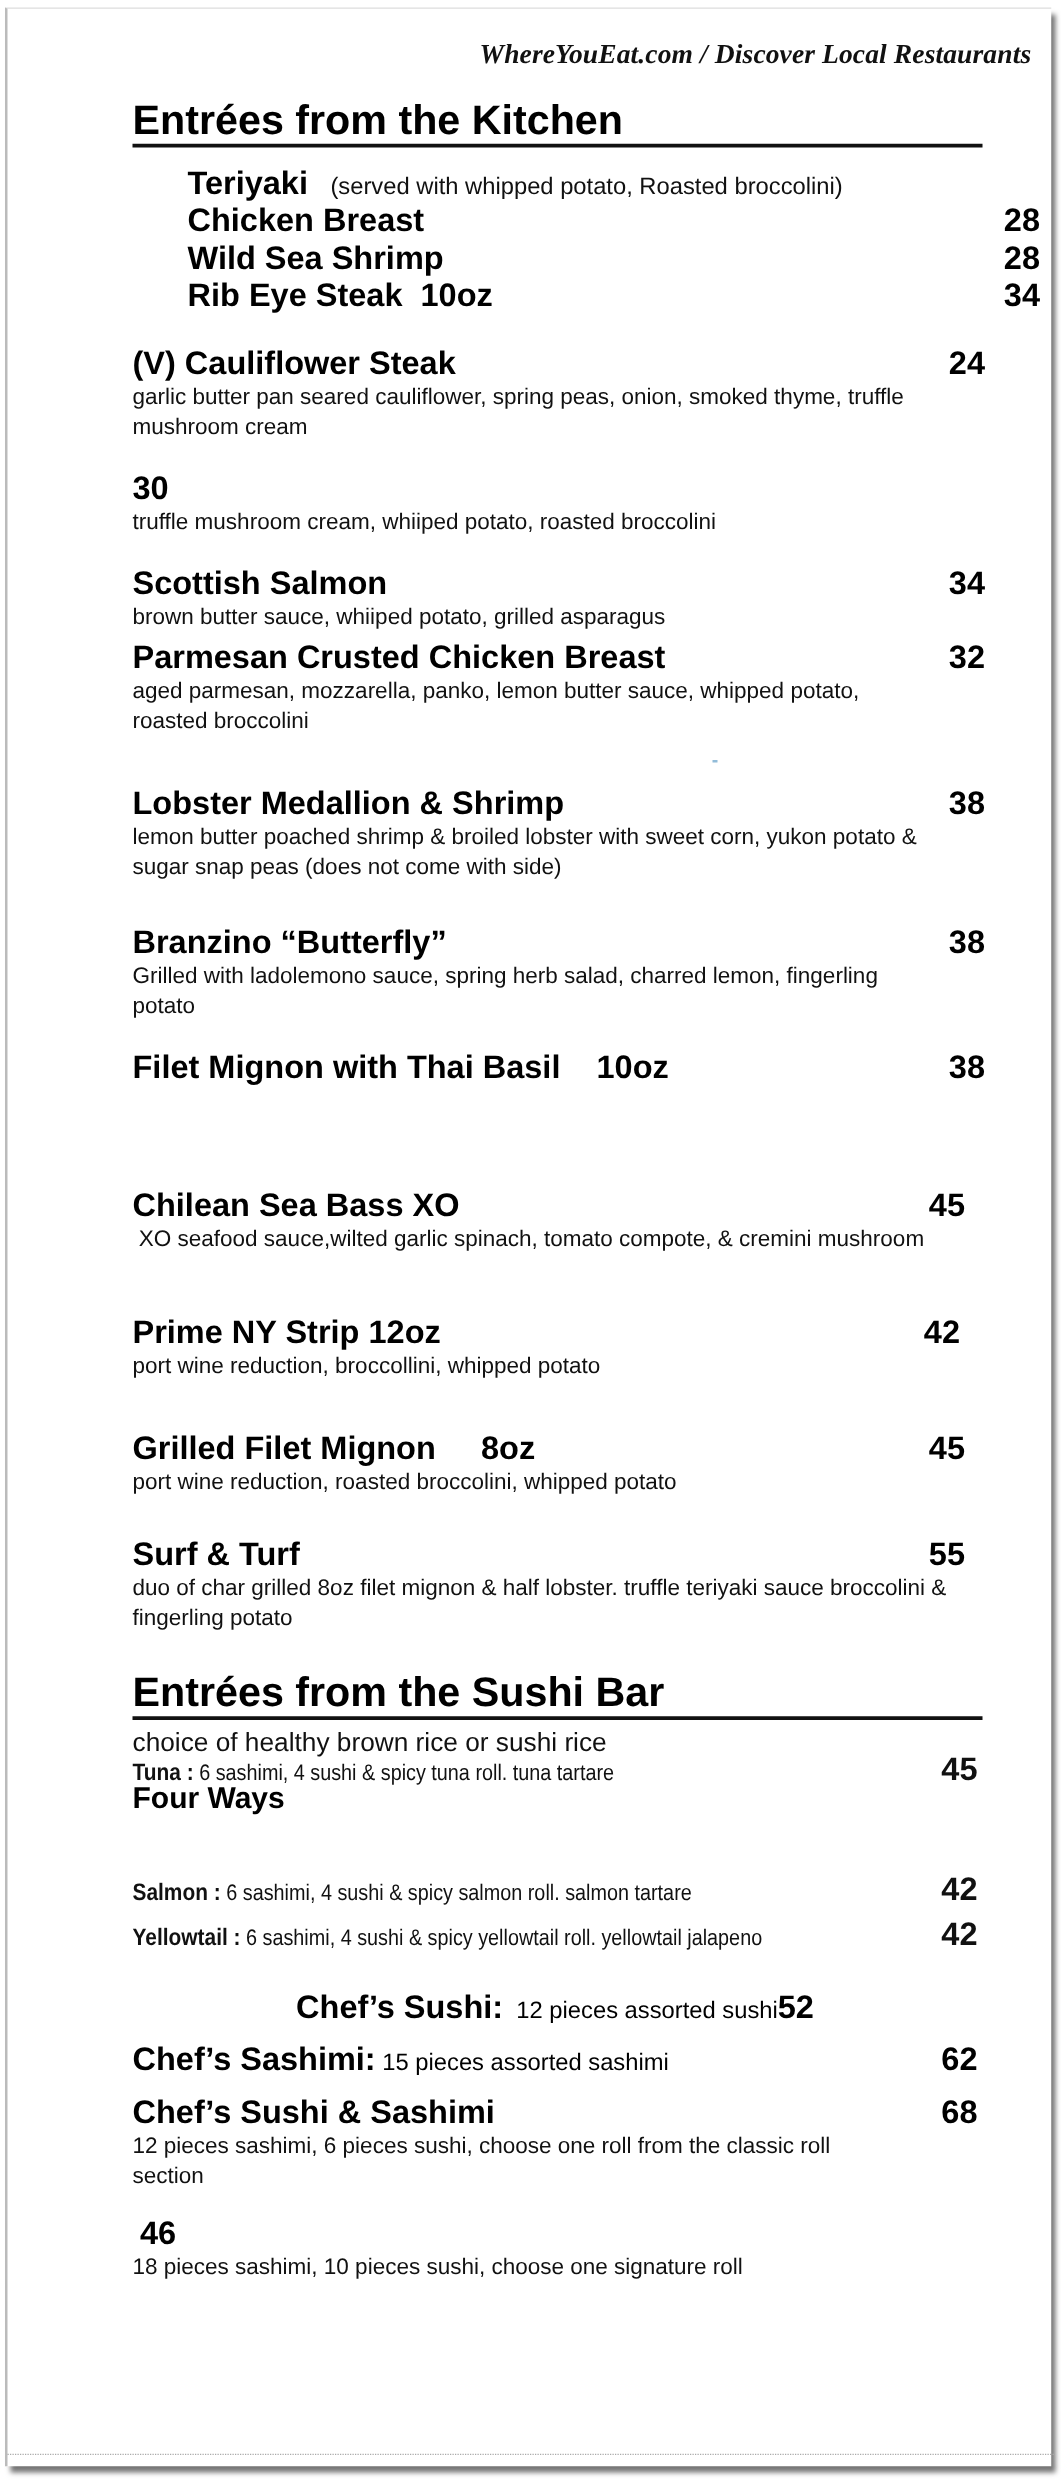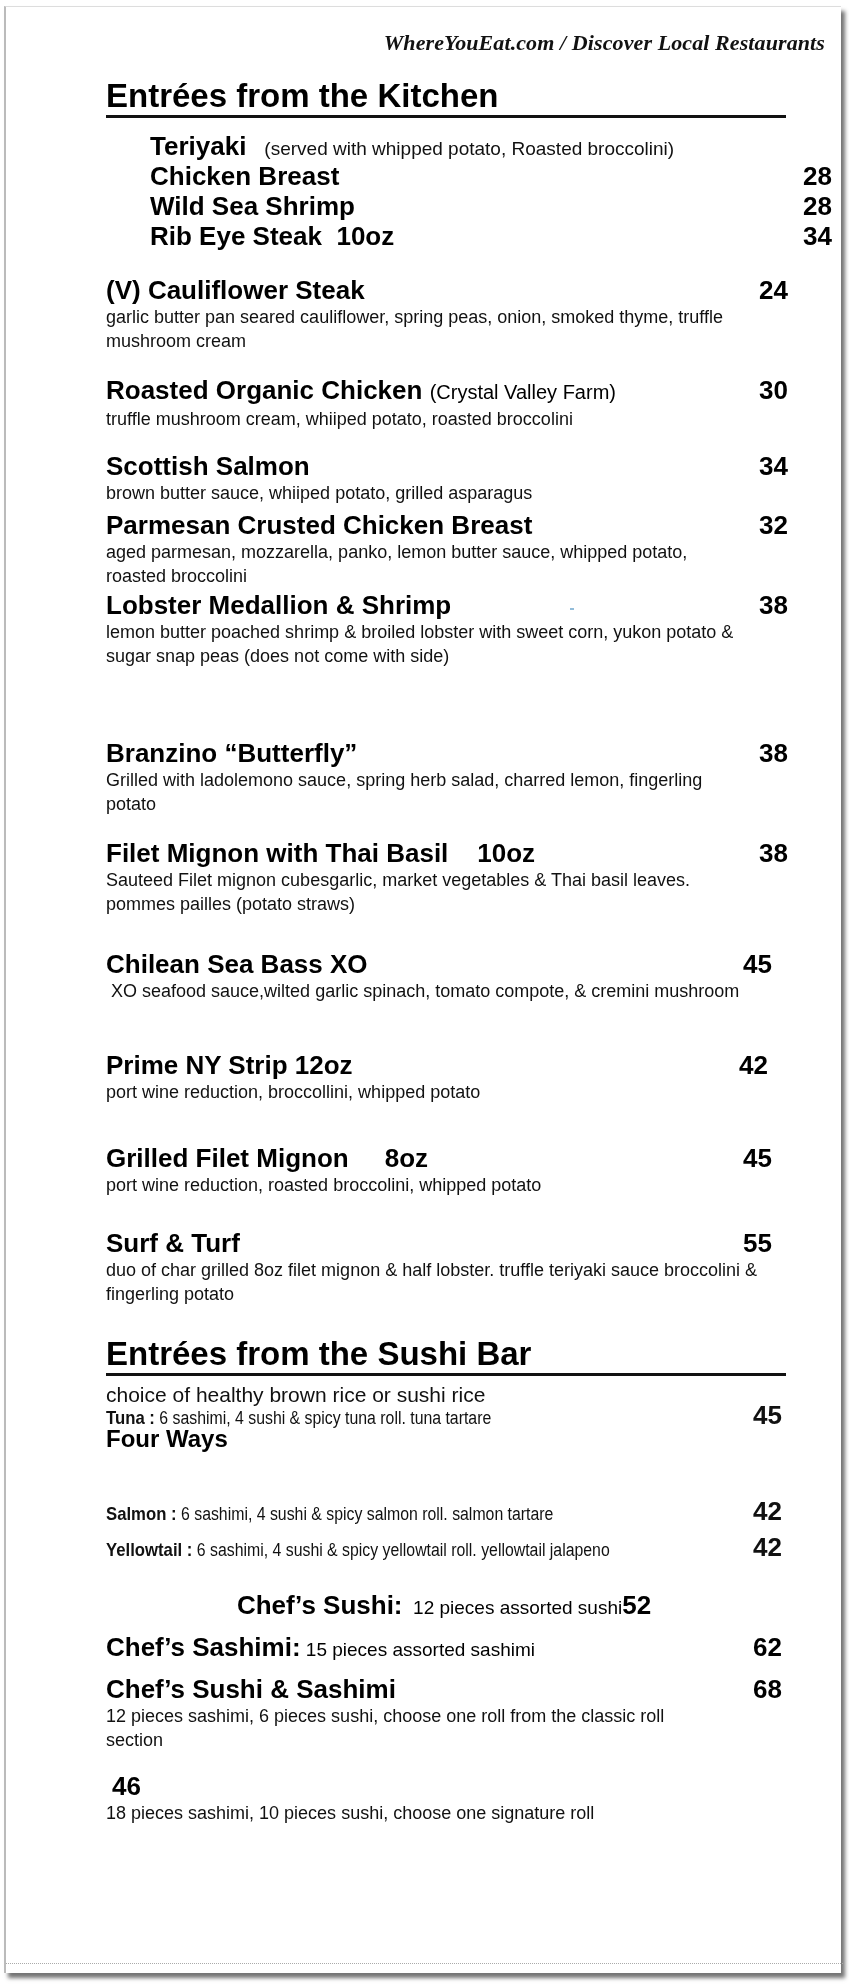--- a/index.html
+++ b/index.html
@@ -70,21 +70,20 @@
 <div class="item" style="top:275px;">
   <div class="item-row">
       <span class="item-name">(V) Cauliflower Steak</span>
       <span class="item-price">24</span>
     </div>
   <div class="item-desc">garlic butter pan seared cauliflower, spring peas, onion, smoked thyme, truffle mushroom cream</div>
 </div>
 
 <div class="item" style="top:375px;">
   <div class="item-row">
-      <span class="item-name"><span>Roasted Organic Chicken</span> <span class="item-note">(Crystal Valley Farm)</span></span>
       <span class="item-price">30</span>
     </div>
   <div class="item-desc">truffle mushroom cream, whiiped potato, roasted broccolini</div>
 </div>
 
 <div class="item" style="top:451px;">
   <div class="item-row">
       <span class="item-name">Scottish Salmon</span>
       <span class="item-price">34</span>
     </div>
@@ -92,42 +91,41 @@
 </div>
 
 <div class="item" style="top:510px;">
   <div class="item-row">
       <span class="item-name">Parmesan Crusted Chicken Breast</span>
       <span class="item-price">32</span>
     </div>
   <div class="item-desc">aged parmesan, mozzarella, panko, lemon butter sauce, whipped potato, roasted broccolini</div>
 </div>
 
-<div class="item" style="top:590px;">
+<div class="item" style="top:627px;">
   <div class="item-row">
       <span class="item-name">Lobster Medallion &amp; Shrimp</span>
       <span class="item-price">38</span>
     </div>
   <div class="item-desc">lemon butter poached shrimp &amp; broiled lobster with sweet corn, yukon potato &amp; sugar snap peas (does not come with side)</div>
 </div>
 
 <div class="item" style="top:738px;">
   <div class="item-row">
       <span class="item-name">Branzino “Butterfly”</span>
       <span class="item-price">38</span>
     </div>
   <div class="item-desc">Grilled with ladolemono sauce, spring herb salad, charred lemon, fingerling potato</div>
 </div>
 
 <div class="item" style="top:838px;">
   <div class="item-row">
       <span class="item-name" style="white-space:pre;">Filet Mignon with Thai Basil    10oz</span>
       <span class="item-price">38</span>
     </div>
-  <div class="item-desc">Sauteed Filet mignon cubesgarlic, market vegetables &amp; Thai basil leaves. pommes pailles (potato straws)</div>
 </div>
 
 <div class="item" style="top:949px; width:666px;">
   <div class="item-row">
       <span class="item-name">Chilean Sea Bass XO</span>
       <span class="item-price">45</span>
     </div>
   <div class="item-desc" style="white-space:pre-wrap;"> XO seafood sauce,wilted garlic spinach, tomato compote, &amp; cremini mushroom</div>
 </div>
 

